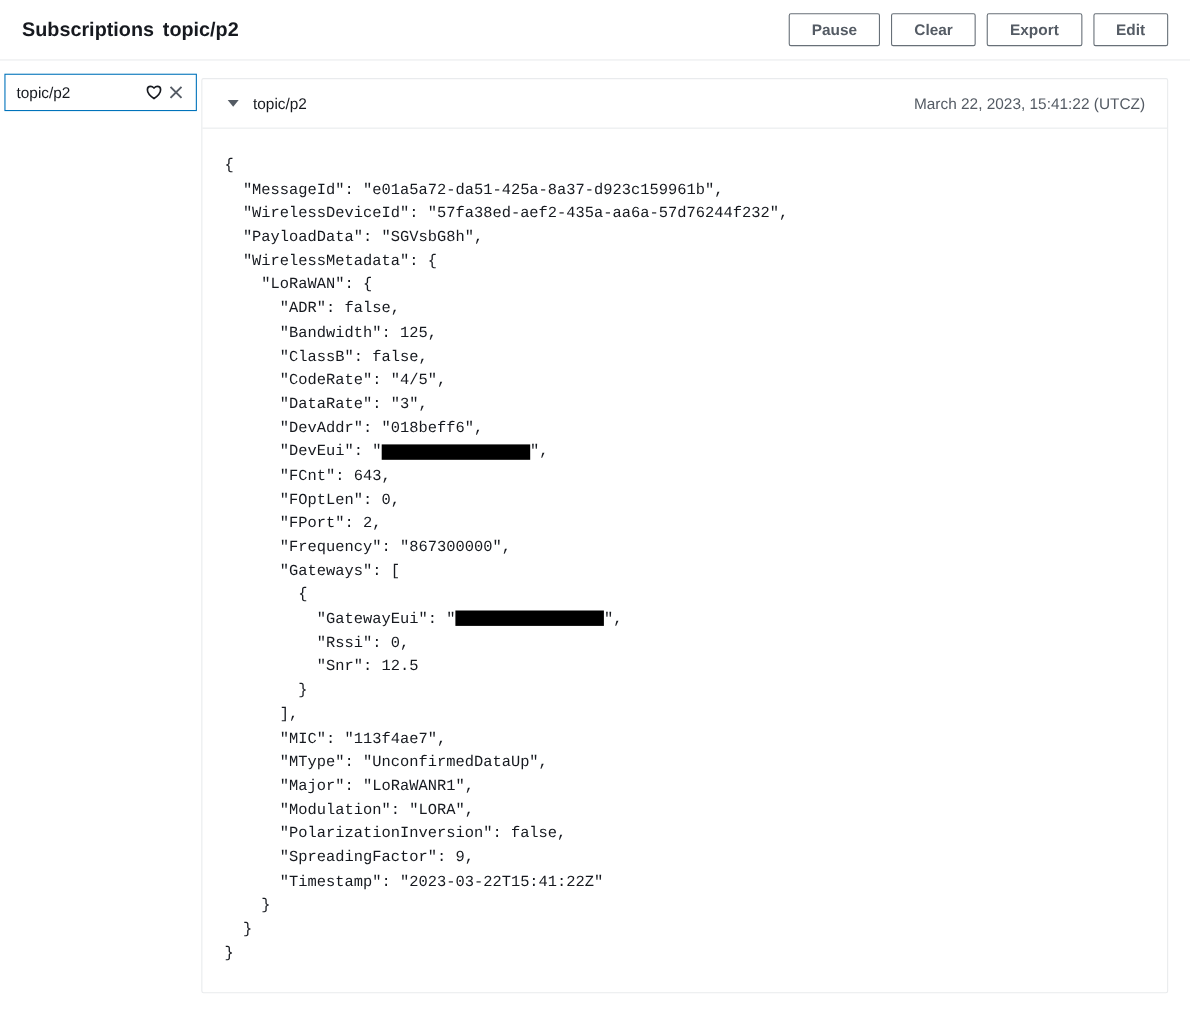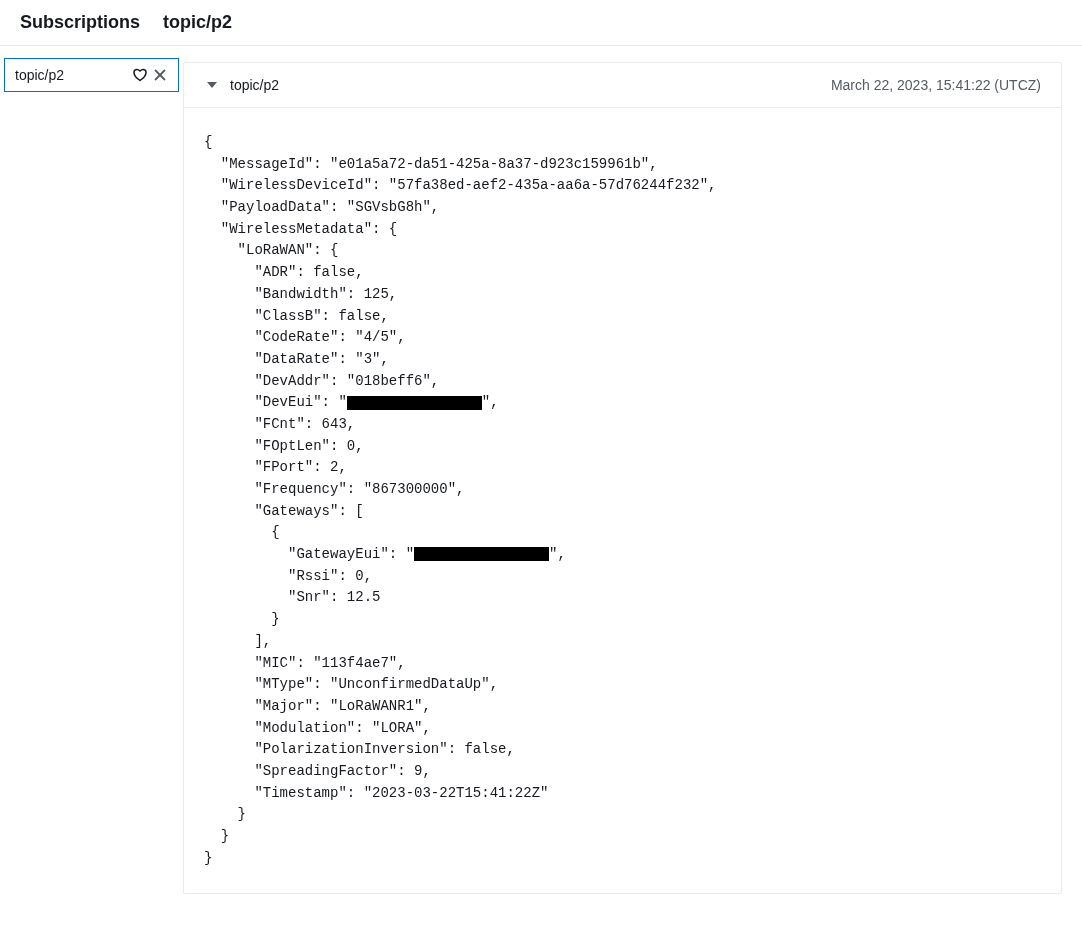--- a/index.html
+++ b/index.html
@@ -16,21 +16,21 @@
     .header {
       display: flex;
       align-items: center;
       justify-content: space-between;
       padding: 12px 20px;
       border-bottom: 1px solid #e9ebed;
     }
     .header-left {
       display: flex;
       align-items: center;
-      gap: 23px;
+      gap: 8px;
     }
     .subscriptions-title {
       font-weight: 700;
       font-size: 18px;
     }
     .topic-title {
       font-weight: 700;
       font-size: 18px;
     }
     .header-actions {
@@ -138,20 +138,26 @@
       width: 135px;
     }
   </style>
 </head>
 <body>
 
 <div class="header">
   <div class="header-left">
     <span class="subscriptions-title">Subscriptions</span>
     <span class="topic-title">topic/p2</span>
+  </div>
+  <div class="header-actions">
+    <button class="btn">Pause</button>
+    <button class="btn">Clear</button>
+    <button class="btn">Export</button>
+    <button class="btn">Edit</button>
   </div>
 </div>
 
 <div class="content">
   <div class="sidebar">
     <div class="subscription-item">
       <span class="subscription-item-label">topic/p2</span>
       <div class="subscription-icons">
         <span class="icon">
           <svg width="16" height="16" viewBox="0 0 16 16" fill="none" stroke="#16191f" stroke-width="1.5">

